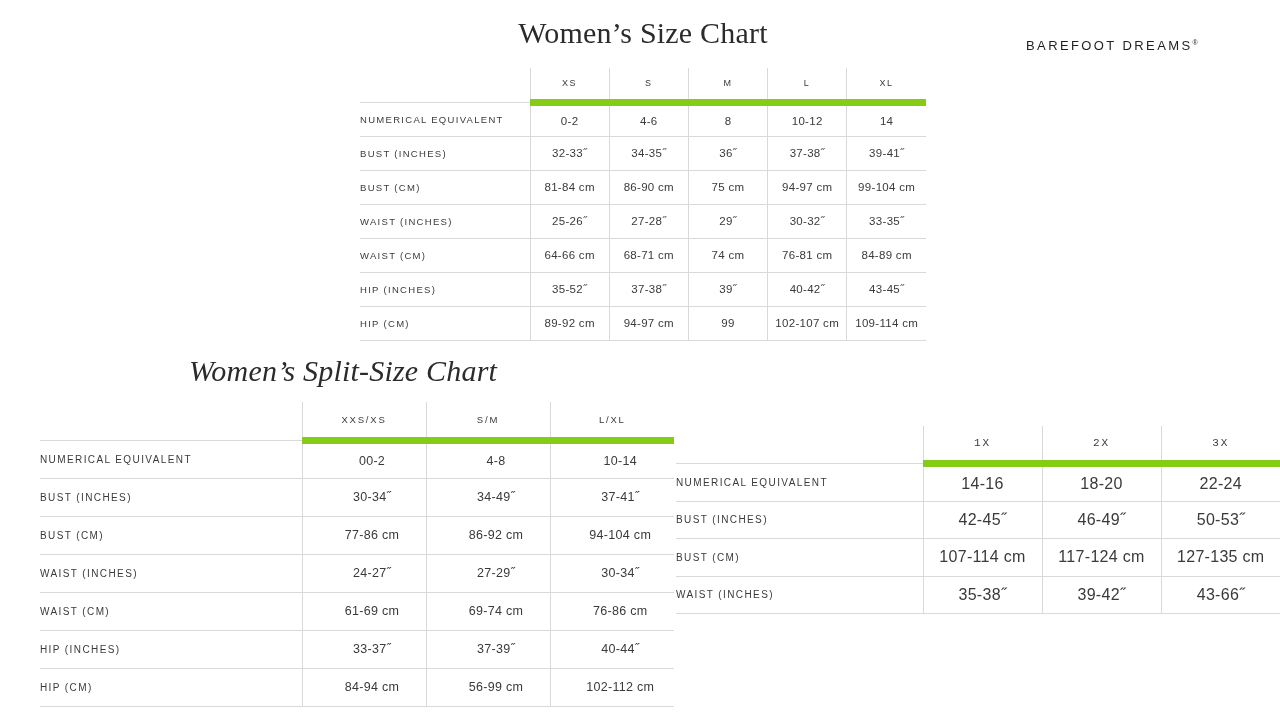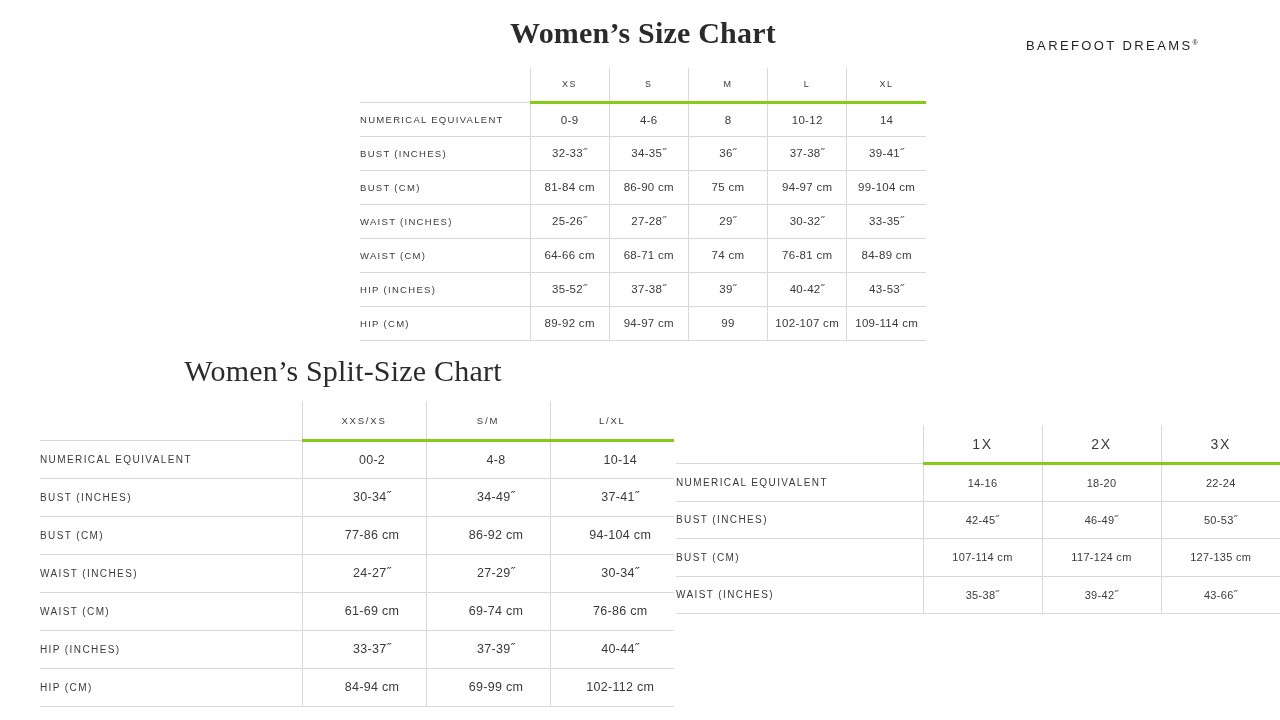--- a/index.html
+++ b/index.html
@@ -68,21 +68,21 @@
     padding-right: 10px;
     border-right: 1px solid #d9d9d9;
   }
   table.size-table .colhead {
     text-align: center;
     font-size: 9px;
     letter-spacing: 1.6px;
     color: #3a3a3a;
     text-transform: uppercase;
     border-right: 1px solid #d9d9d9;
-    border-bottom: 3px solid #84cc16;
+    border-bottom: 7px solid #84cc16;
   }
   table.size-table .corner {
     border-right: 1px solid #d9d9d9;
     border-bottom: 1px solid #d9d9d9;
   }
   table.size-table td.cell {
     text-align: center;
     font-size: 11.5px;
     color: #3a3a3a;
     letter-spacing: 0.3px;
@@ -92,37 +92,37 @@
   table.size-table th.colhead.last {
     border-right: none;
   }
 
   
   #women-title {
     position: absolute;
     top: 16px;
     left: 340px;
     width: 606px;
-    font-weight: bold;
   }
   #women-table-wrap {
     position: absolute;
     top: 68px;
     left: 360px;
   }
   #women-table { width: 566px; }
   #women-table col.rh { width: 170px; }
   #women-table col.c { width: 79.2px; }
 
   
   #split-title {
     position: absolute;
     top: 354px;
     left: 40px;
     width: 606px;
+    font-style: italic;
   }
   #split-table-wrap {
     position: absolute;
     top: 402px;
     left: 40px;
   }
   #split-table { width: 634px; }
   #split-table col.rh { width: 262px; }
   #split-table col.c { width: 124px; }
   #split-table th, #split-table td { height: 38px; }
@@ -140,22 +140,22 @@
   #plus-table-wrap {
     position: absolute;
     top: 426px;
     left: 676px;
   }
   #plus-table { width: 604px; }
   #plus-table col.rh { width: 247px; }
   #plus-table col.c { width: 119px; }
   #plus-table th, #plus-table td { height: 37.5px; }
   #plus-table .rowhead { font-size: 10px; letter-spacing: 1.4px; }
-  #plus-table td.cell { font-size: 11px; }
-  #plus-table .colhead { font-size: 14px; letter-spacing: 1.8px; }
+  #plus-table td.cell { font-size: 16px; }
+  #plus-table .colhead { font-size: 11px; letter-spacing: 1.8px; font-family: Liberation Mono, monospace; }
 </style>
 </head>
 <body>
 
 <div class="page">
 
   <div class="brand"><span>BAREFOOT DREAMS</span><sup>®</sup></div>
 
   <div class="chart-title" id="women-title">Women’s Size Chart</div>
   <div id="women-table-wrap">
@@ -174,21 +174,21 @@
           <th class="colhead">XS</th>
           <th class="colhead">S</th>
           <th class="colhead">M</th>
           <th class="colhead">L</th>
           <th class="colhead last">XL</th>
         </tr>
       </thead>
       <tbody>
         <tr>
           <td class="rowhead">NUMERICAL EQUIVALENT</td>
-          <td class="cell">0-9</td>
+          <td class="cell">0-2</td>
           <td class="cell">4-6</td>
           <td class="cell">8</td>
           <td class="cell">10-12</td>
           <td class="cell last">14</td>
         </tr>
         <tr>
           <td class="rowhead">BUST (INCHES)</td>
           <td class="cell">32-33˝</td>
           <td class="cell">34-35˝</td>
           <td class="cell">36˝</td>
@@ -218,21 +218,21 @@
           <td class="cell">74 cm</td>
           <td class="cell">76-81 cm</td>
           <td class="cell last">84-89 cm</td>
         </tr>
         <tr>
           <td class="rowhead">HIP (INCHES)</td>
           <td class="cell">35-52˝</td>
           <td class="cell">37-38˝</td>
           <td class="cell">39˝</td>
           <td class="cell">40-42˝</td>
-          <td class="cell last">43-53˝</td>
+          <td class="cell last">43-45˝</td>
         </tr>
         <tr>
           <td class="rowhead">HIP (CM)</td>
           <td class="cell">89-92 cm</td>
           <td class="cell">94-97 cm</td>
           <td class="cell">99</td>
           <td class="cell">102-107 cm</td>
           <td class="cell last">109-114 cm</td>
         </tr>
       </tbody>
@@ -289,21 +289,21 @@
         </tr>
         <tr>
           <td class="rowhead">HIP (INCHES)</td>
           <td class="cell">33-37˝</td>
           <td class="cell">37-39˝</td>
           <td class="cell last">40-44˝</td>
         </tr>
         <tr>
           <td class="rowhead">HIP (CM)</td>
           <td class="cell">84-94 cm</td>
-          <td class="cell">69-99 cm</td>
+          <td class="cell">56-99 cm</td>
           <td class="cell last">102-112 cm</td>
         </tr>
       </tbody>
     </table>
   </div>
 
   <div id="plus-table-wrap">
     <table class="size-table" id="plus-table">
       <colgroup>
         <col class="rh">

